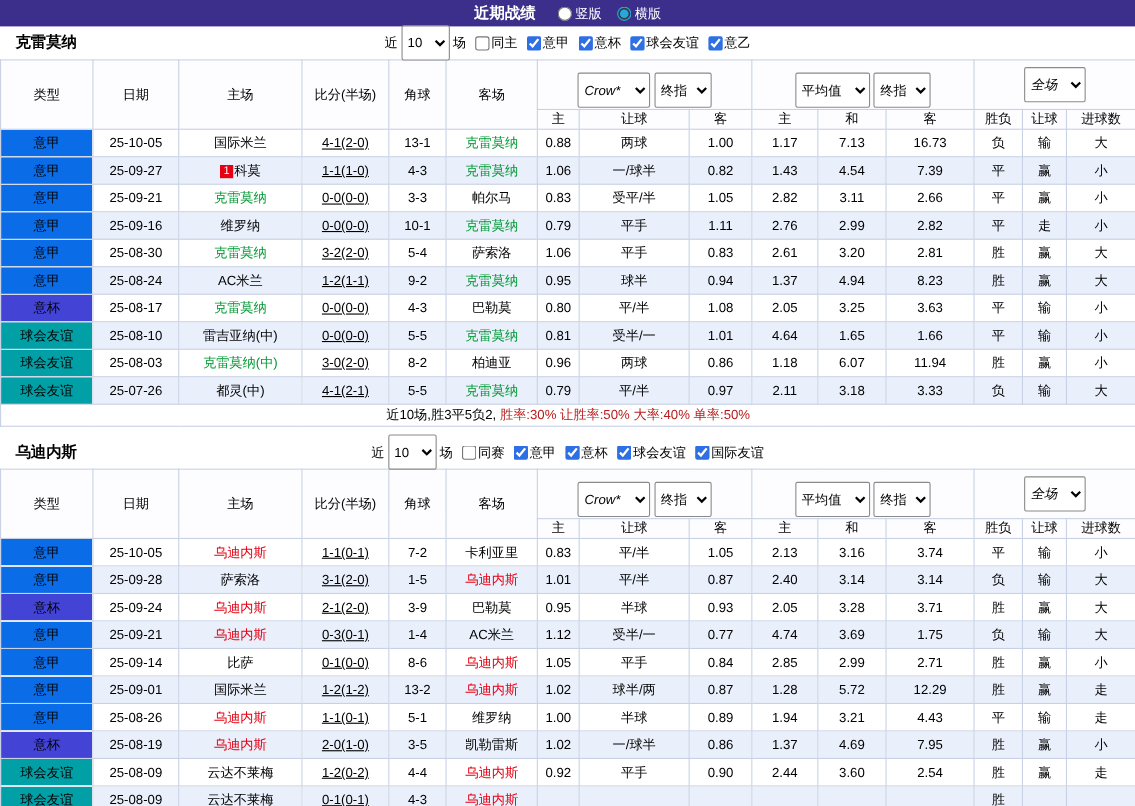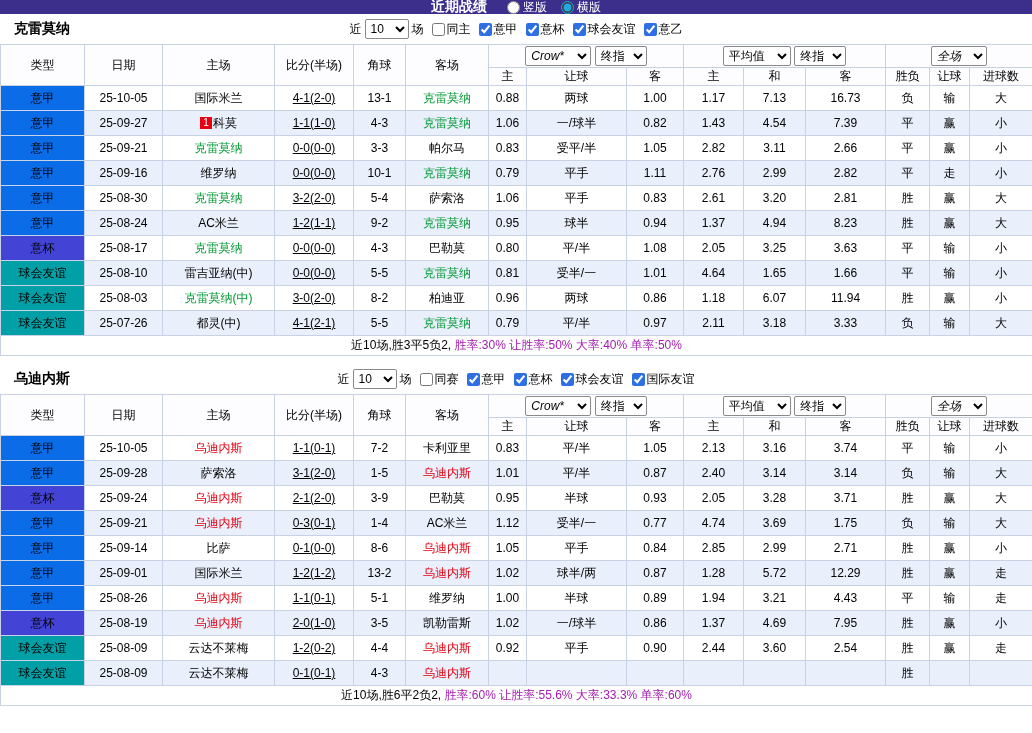--- a/index.html
+++ b/index.html
@@ -1,39 +1,39 @@
 <!DOCTYPE html>
 <html><head>
 <meta charset="utf-8">
 <style>
   * { box-sizing: border-box; }
   body { margin: 0; background: #fff; font-family: "Liberation Sans", "DejaVu Sans", sans-serif; }
   .page { width: 1032px; }
 
   .topbar {
-    height: 14px; background: #3c2f8c; color: #fff;
+    height: 24px; background: #3c2f8c; color: #fff;
     display: flex; align-items: center; justify-content: center; gap: 14px; font-size: 12px;
   }
   .topbar-title { font-weight: bold; font-size: 14px; margin-right: 6px; }
   .radio-opt { display: flex; align-items: center; gap: 3px; cursor: pointer; }
   .radio-opt input { margin: 0; accent-color: #27a7e0; }
 
   .section-header { height: 30px; position: relative; display: flex; align-items: center; font-size: 12px; }
   .team-name { position: absolute; left: 14px; font-weight: bold; font-size: 14px; color: #000; }
   .filters { margin: 0 auto; display: flex; align-items: center; gap: 3px; color: #000; }
   .cb-opt { display: flex; align-items: center; margin-left: 5px; cursor: pointer; }
   .cb-opt input { width: 13px; height: 13px; margin: 0 2px 0 0; accent-color: #2f6fe4; }
 
   .sel {
-    height: 20px; font-size: 12px; border: 1px solid #8a8a8a; background: #fff;
+    height: 32px; font-size: 12px; border: 1px solid #8a8a8a; background: #fff;
     border-radius: 2px; font-family: inherit; padding: 0 1px;
   }
   .sel-count { width: 44px; }
   .sel-book  { width: 66px; font-style: italic; }
-  .sel-final { width: 52px; }
+  .sel-final { width: 52px; margin-top: 10px; }
   .sel-avg   { width: 68px; }
   .sel-scope { width: 56px; font-style: italic; }
 
   table.stats { width: 1032px; border-collapse: collapse; table-layout: fixed; font-size: 12px; }
   .stats th, .stats td {
     border: 1px solid #c8d2e4; text-align: center; padding: 0;
     overflow: hidden; white-space: nowrap; vertical-align: middle; color: #000;
   }
   .stats thead th { height: 18px; font-weight: normal; background: #fdfdff; }
   .stats thead .grp { padding: 1px 0; }
@@ -42,21 +42,21 @@
 
   tr.odd  { background: #ffffff; }
   tr.even { background: #e9effb; }
 
   .type-cell { color: #fff; }
   .lg  { background: #0b6ce8; }
   .cup { background: #4343d6; }
   .fr  { background: #00a0a6; }
 
   .score { color: #e60012; text-decoration: underline; }
-  .red   { color: #a21caf; }
+  .red   { color: #b91c1c; }
   .green { color: #009933; }
   .blue  { color: #2222dd; }
   .hl-green { color: #009933; }
   .hl-red   { color: #e60012; }
 
   .badge {
     display: inline-block; min-width: 12px; height: 12px; line-height: 12px;
     background: #e60012; color: #fff; font-size: 10px; vertical-align: 1px; margin-right: 1px;
   }
   .summary { font-size: 12px; }

